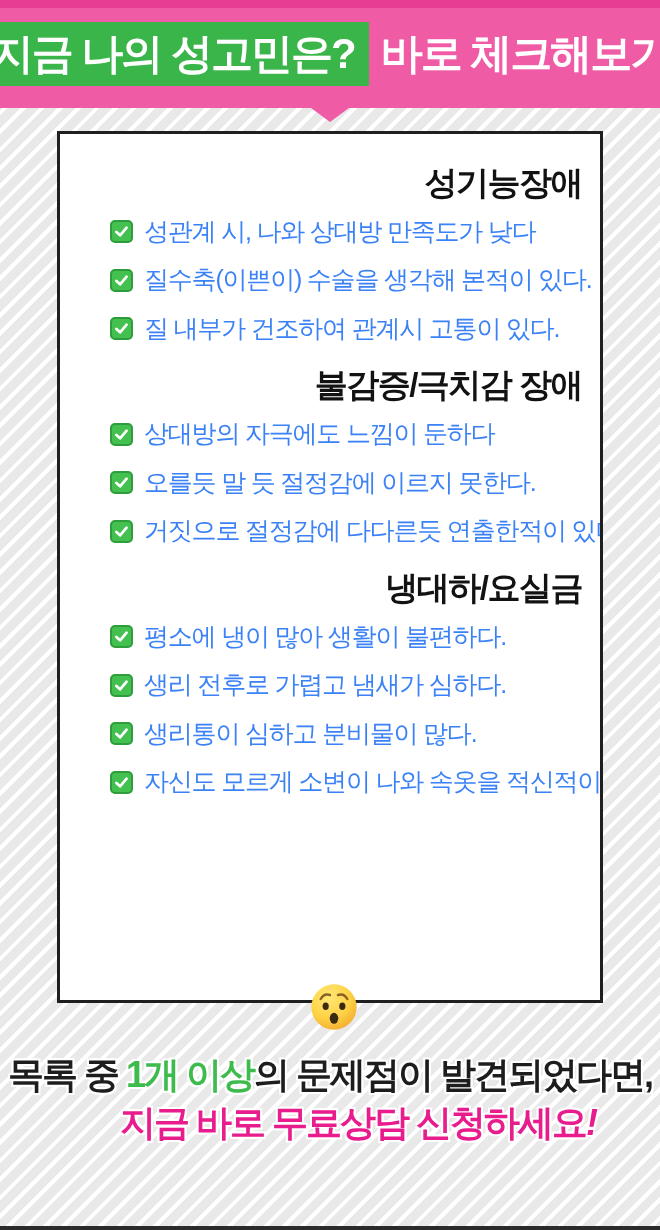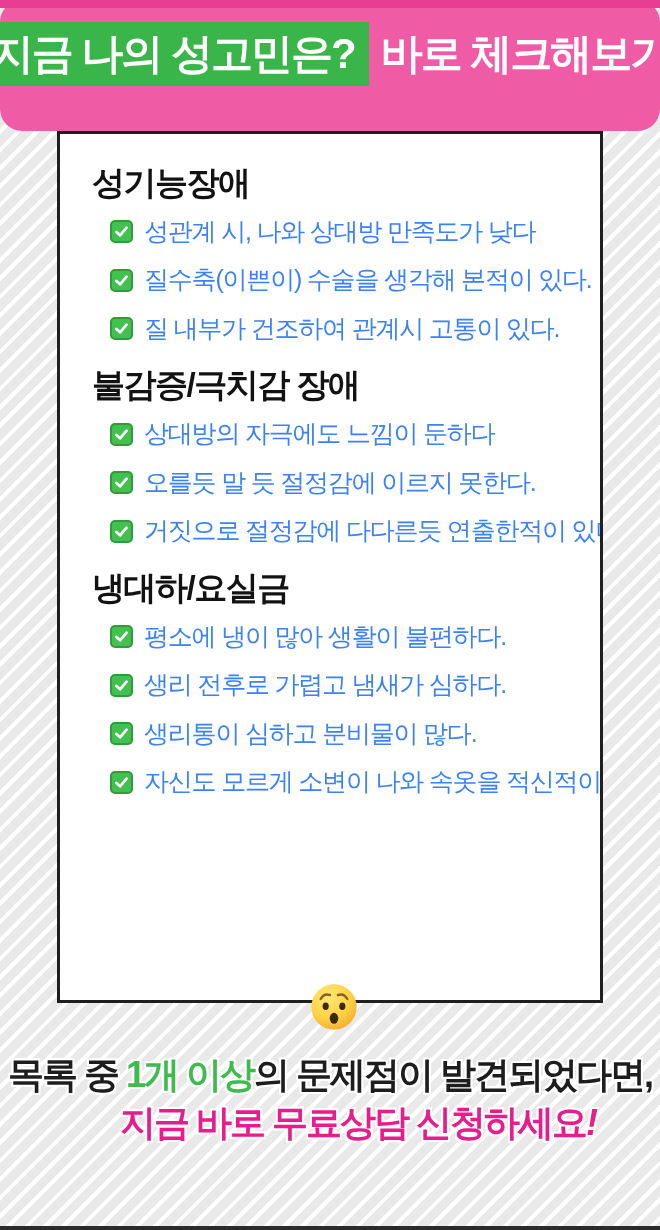--- a/index.html
+++ b/index.html
@@ -2,21 +2,21 @@
 <html><head>
 <meta charset="utf-8">
 <style>
   html,body{margin:0;padding:0;background:#fff;}
   .canvas{
     position:relative;width:660px;height:1230px;overflow:hidden;
     font-family:"Liberation Sans","DejaVu Sans",sans-serif;
     background:repeating-linear-gradient(135deg,#ffffff 0px,#ffffff 4px,#e9e9e9 4px,#e9e9e9 13px);
   }
   
-  .header-band{position:absolute;left:0;top:0;width:660px;height:131px;background:#f05ba5;border-radius:22px;}
+  .header-band{position:absolute;left:0;top:0;width:660px;height:108px;background:#f05ba5;}
   .header-topstrip{position:absolute;left:0;top:0;width:660px;height:8px;background:#e73d92;}
   .header-row{
     position:absolute;left:0;top:22px;width:660px;display:flex;justify-content:center;
     align-items:center;gap:12px;white-space:nowrap;
   }
   .header-green-box{
     display:inline-block;background:#3ab54a;color:#fff;font-weight:800;
     font-size:42px;line-height:1.2;padding:7px 14px;letter-spacing:-2px;
   }
   .header-suffix{color:#fff;font-weight:800;font-size:42px;letter-spacing:-2px;}
@@ -27,21 +27,21 @@
   }
   
   .panel{
     position:absolute;left:57px;top:131px;width:546px;height:872px;box-sizing:border-box;
     background:#ffffff;border:3px solid #1f1f1f;padding:24px 18px 0 18px;overflow:hidden;
   }
   .section{margin:0;}
   .section + .section{margin-top:24px;}
   .section-title{
     font-size:33px;font-weight:800;color:#121212;letter-spacing:-1.5px;
-    margin:6px 0 16px 14px;line-height:1.15;
+    margin:6px 0 16px 14px;line-height:1.15;text-align:right;
   }
   .check-item{
     display:flex;align-items:center;gap:11px;margin:0 0 21px 32px;min-height:27px;
   }
   .checkbox{
     flex:0 0 auto;width:23px;height:23px;border-radius:5px;background:#43c04f;
     border:2px solid #2d9e3b;box-sizing:border-box;display:flex;align-items:center;justify-content:center;
   }
   .checkbox svg{display:block;}
   .item-label{

